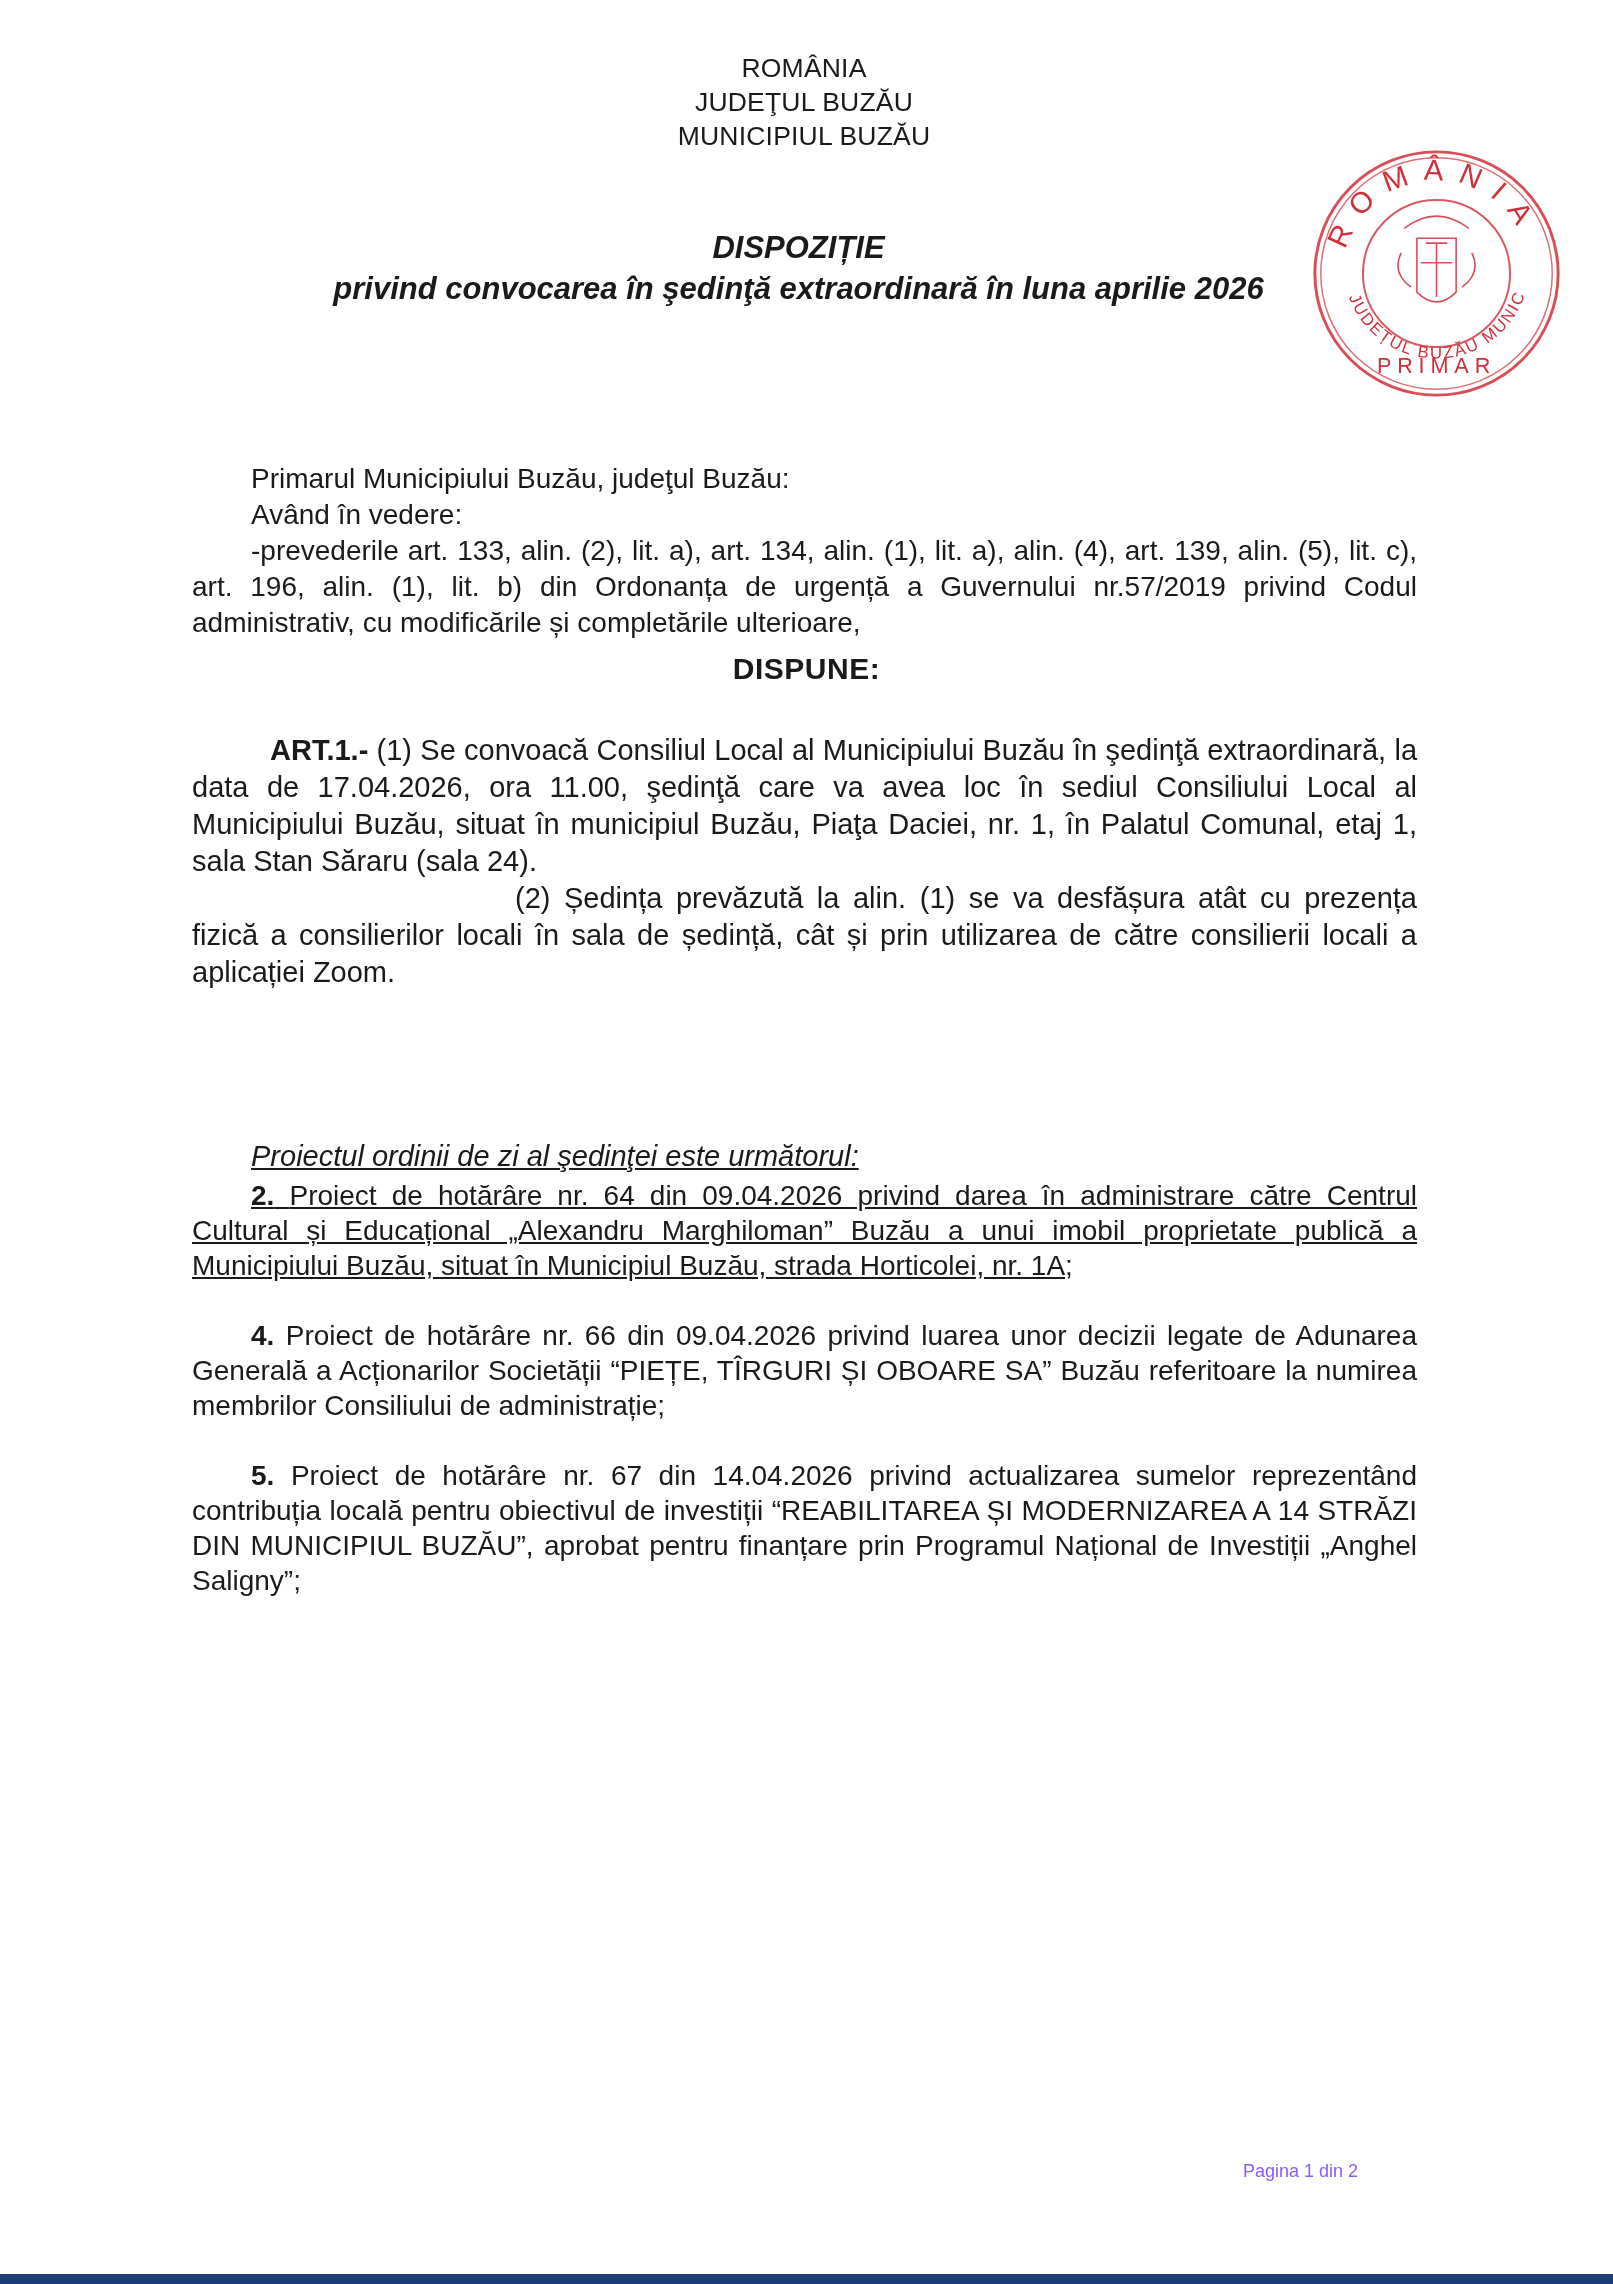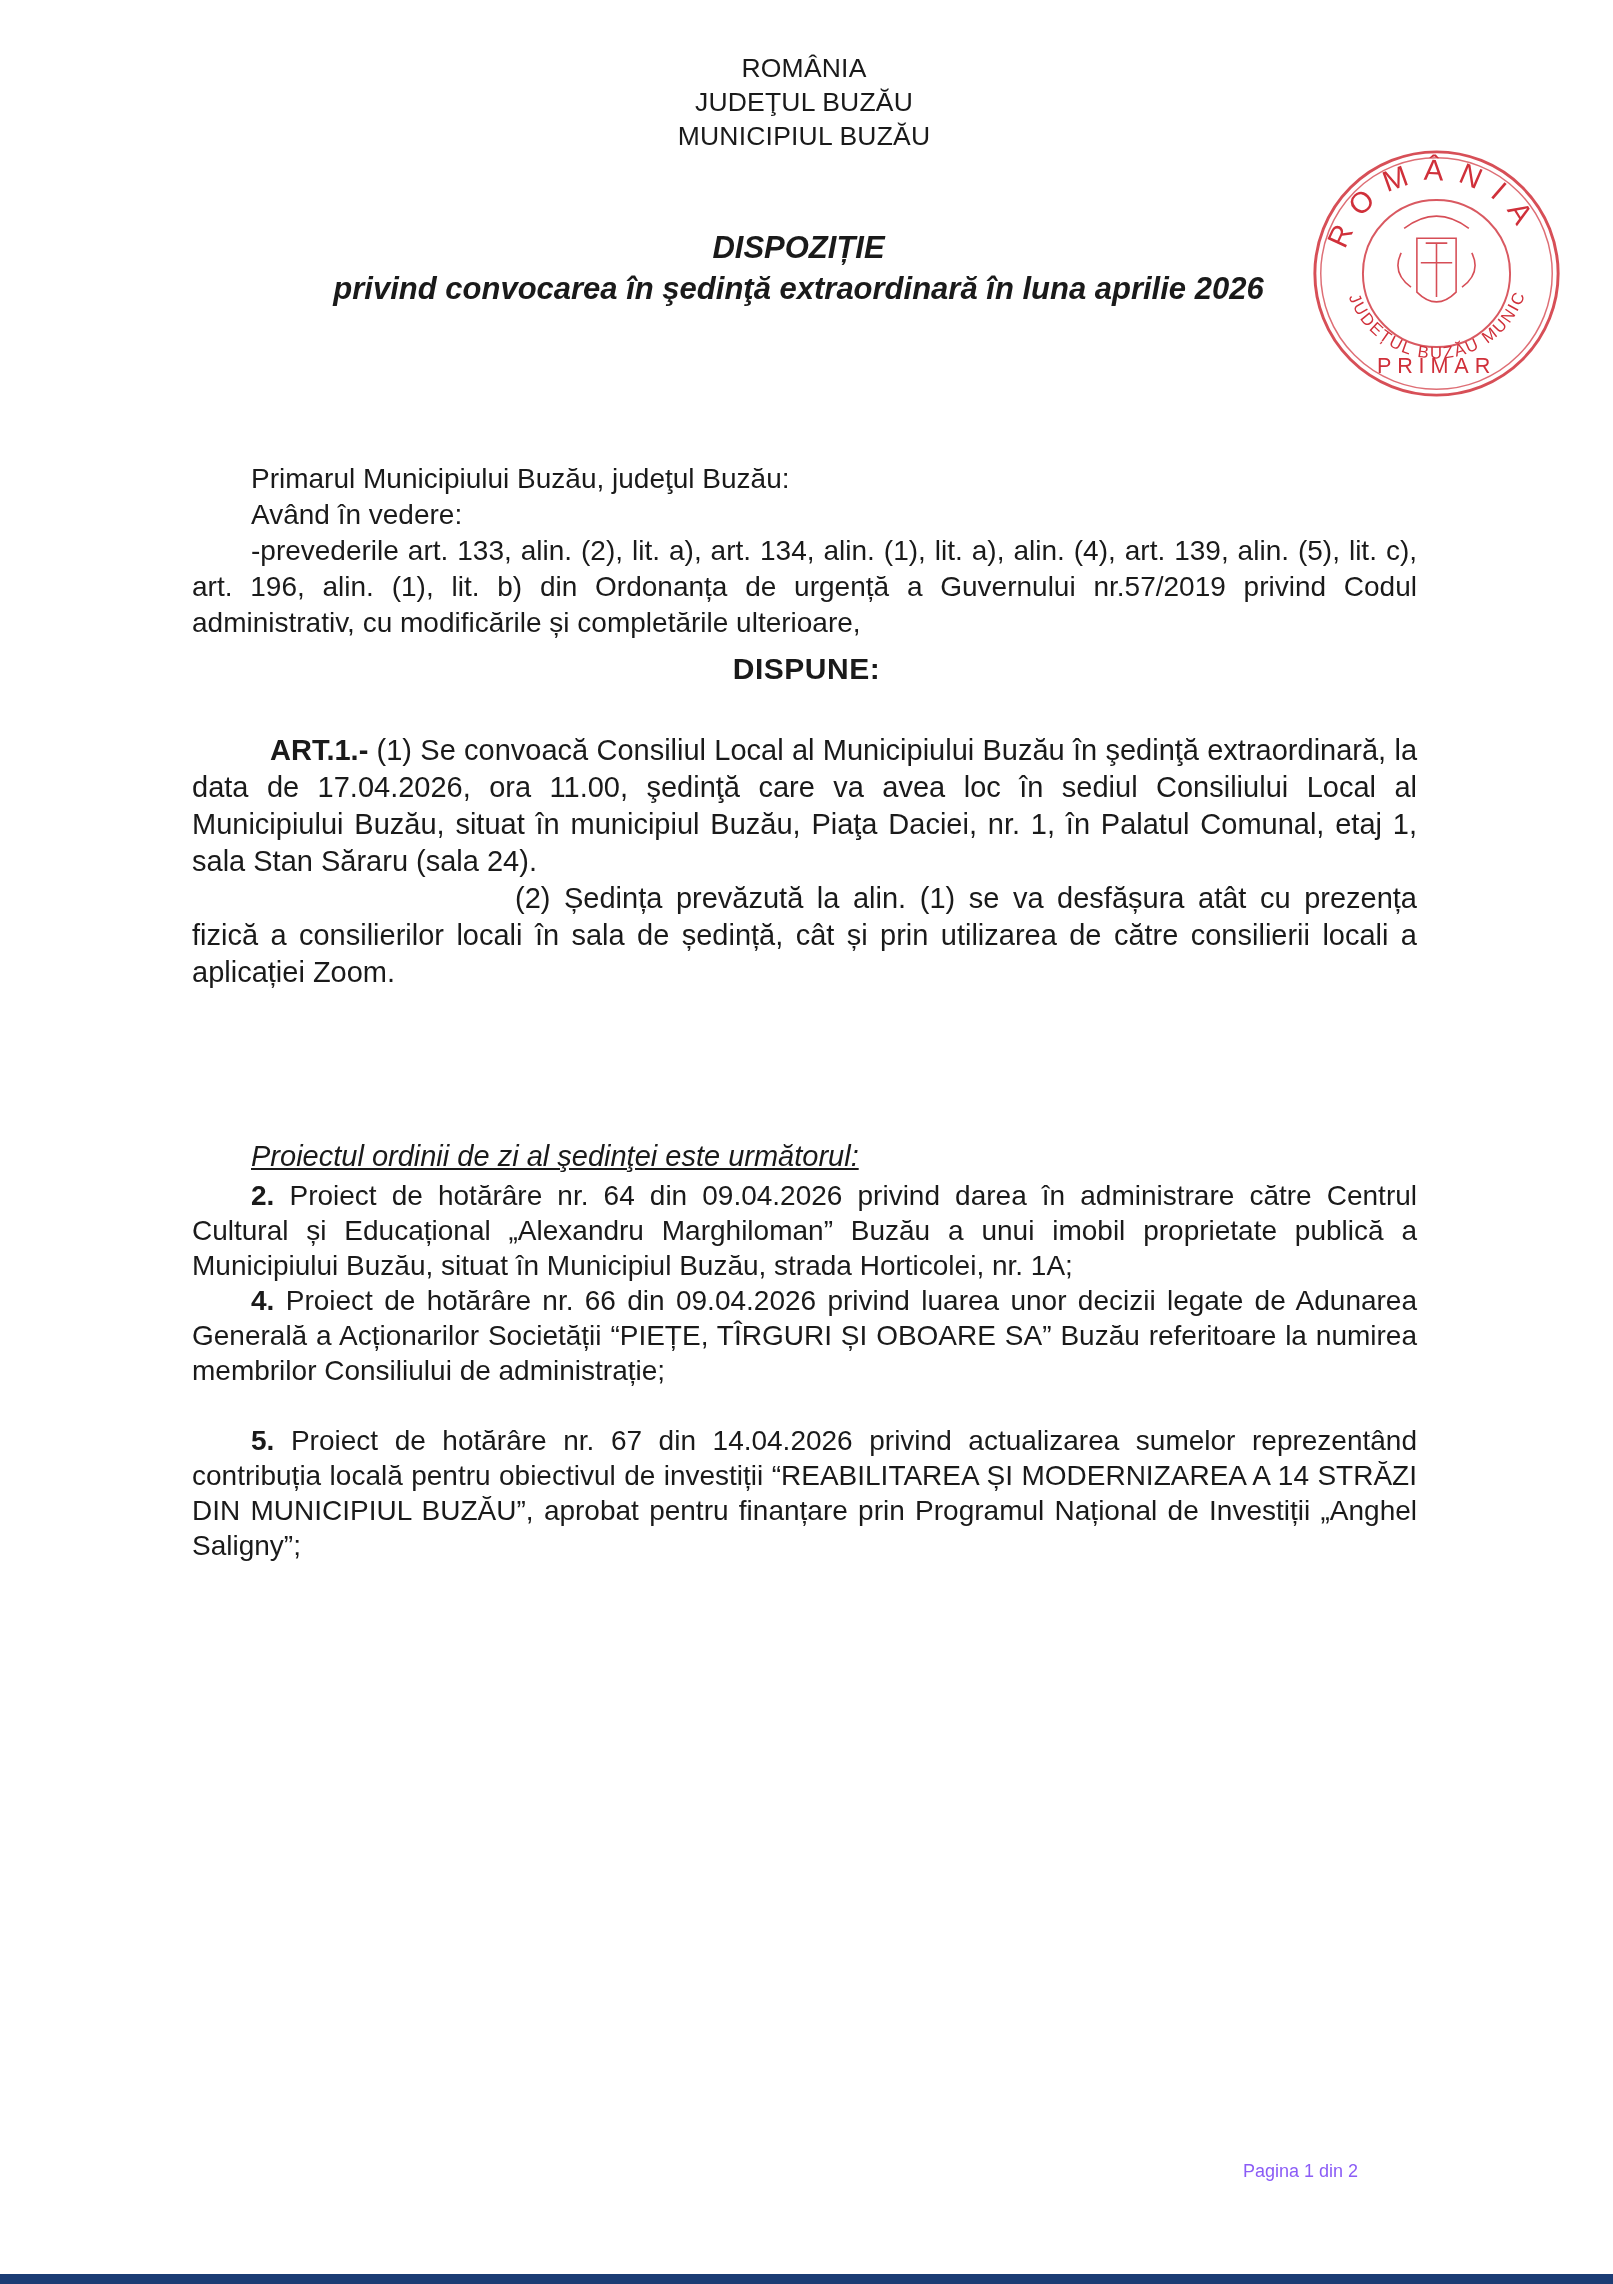--- a/index.html
+++ b/index.html
@@ -96,21 +96,21 @@
     <p style="text-indent: 78px;">
       <span class="art-label">ART.1.-</span>
       <span>(1) Se convoacă Consiliul Local al Municipiului Buzău în şedinţă extraordinară, la data de 17.04.2026, ora 11.00, şedinţă care va avea loc în sediul Consiliului Local al Municipiului Buzău, situat în municipiul Buzău, Piaţa Daciei, nr. 1, în Palatul Comunal, etaj 1, sala Stan Săraru (sala 24).</span>
     </p>
     <p style="text-indent: 323px;">(2) Ședința prevăzută la alin. (1) se va desfășura atât cu prezența fizică a consilierilor locali în sala de ședință, cât și prin utilizarea de către consilierii locali a aplicației Zoom.</p>
   </div>
 
   <div class="agenda-heading">Proiectul ordinii de zi al şedinţei este următorul:</div>
 
   <div class="body-text" style="top: 1178px; font-size: 28px; line-height: 35px;">
-    <p class="indent" style="">
+    <p class="indent" style="margin-bottom: 35px; text-decoration: underline;">
       <span class="item-num">2.</span>
       <span>Proiect de hotărâre nr. 64 din 09.04.2026 privind darea în administrare către Centrul Cultural și Educațional „Alexandru Marghiloman” Buzău a unui imobil proprietate publică a Municipiului Buzău, situat în Municipiul Buzău, strada Horticolei, nr. 1A;</span>
     </p>
     <p class="indent" style="margin-bottom: 35px;">
       <span class="item-num">4.</span>
       <span>Proiect de hotărâre nr. 66 din 09.04.2026 privind luarea unor decizii legate de Adunarea Generală a Acționarilor Societății “PIEȚE, TÎRGURI ȘI OBOARE SA” Buzău referitoare la numirea membrilor Consiliului de administrație;</span>
     </p>
     <p class="indent" style="margin-bottom: 35px;">
       <span class="item-num">5.</span>
       <span>Proiect de hotărâre nr. 67 din 14.04.2026 privind actualizarea sumelor reprezentând contribuția locală pentru obiectivul de investiții “REABILITAREA ȘI MODERNIZAREA A 14 STRĂZI DIN MUNICIPIUL BUZĂU”, aprobat pentru finanțare prin Programul Național de Investiții „Anghel Saligny”;</span>

